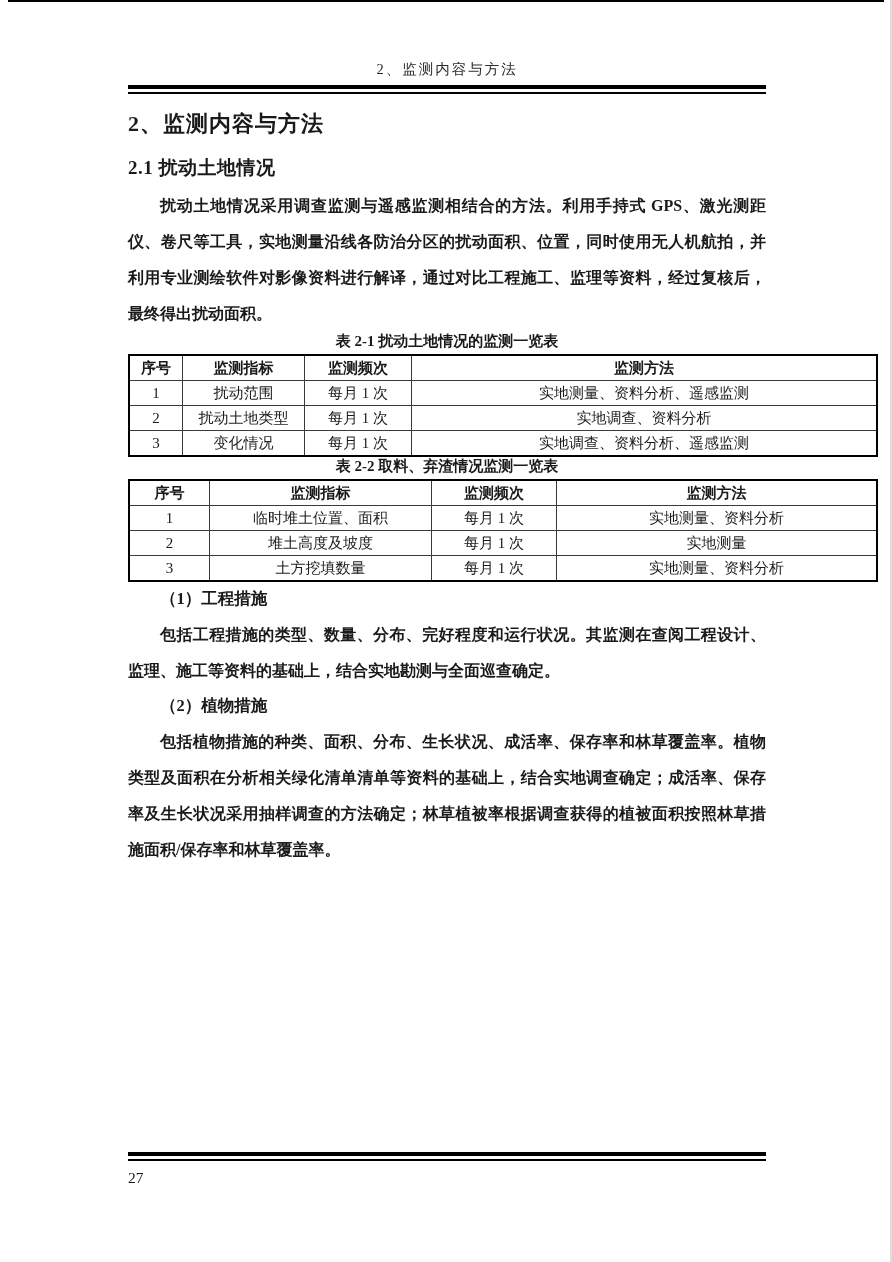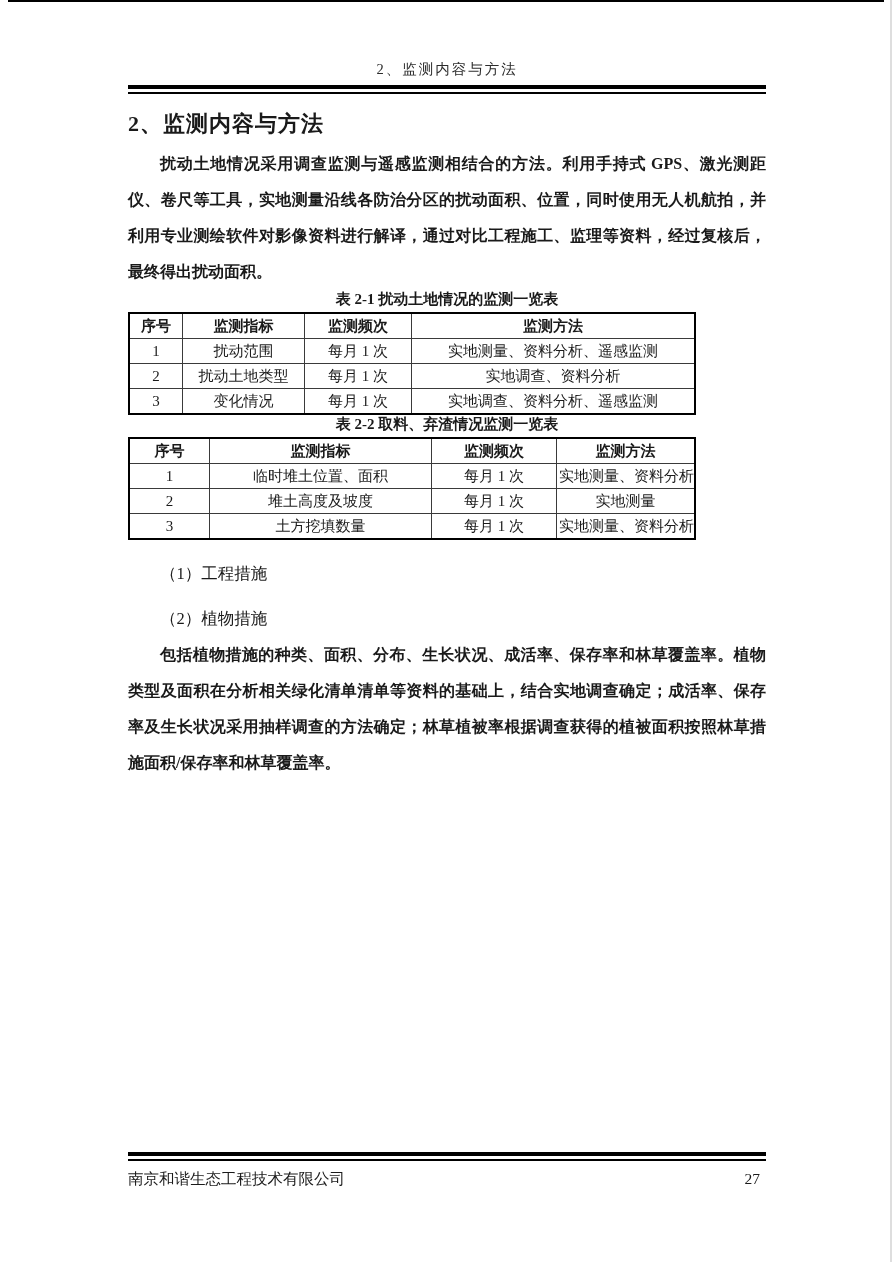--- a/index.html
+++ b/index.html
@@ -10,43 +10,44 @@
   }
   .scan-topline{position:absolute;top:0;left:8px;width:876px;height:2px;background:#000;}
   .scan-rightline{position:absolute;top:0;right:0;width:2px;height:1262px;background:#dedede;}
   .content{width:638px;margin-left:128px;}
   .running-head{margin-top:60px;text-align:center;font-size:14.5px;color:#2b2b2b;letter-spacing:2px;}
   .double-rule{margin-top:6px;height:3px;border-top:4px solid #000;border-bottom:2px solid #000;background:#fff;}
   .chapter-title{margin:15px 0 0 0;font-size:22px;font-weight:bold;letter-spacing:1px;}
   .sec-heading{margin:16px 0 0 0;font-size:19px;font-weight:bold;letter-spacing:0.5px;}
   .body-para{margin:7px 0 0 0;font-size:16px;line-height:36px;text-align:justify;text-indent:2em;font-weight:bold;}
   .tbl-caption{text-align:center;font-weight:bold;font-size:15px;}
-  table.data{border-collapse:collapse;width:568px;margin-top:3px;border:2px solid #000;table-layout:fixed;}
+  table.data{border-collapse:collapse;width:750px;margin-top:3px;border:2px solid #000;table-layout:fixed;}
   table.data th,table.data td{border:1px solid #3a3a3a;text-align:center;font-size:15px;height:24px;padding:0 2px;overflow:hidden;white-space:nowrap;}
   table.data th{font-weight:bold;}
   .t1-c0{width:48px;}  .t1-c1{width:117px;} .t1-c2{width:102px;} .t1-c3{width:auto;}
   .t2-c0{width:75px;}  .t2-c1{width:217px;} .t2-c2{width:120px;} .t2-c3{width:auto;}
-  .sub-heading{margin:23px 0 0 32px;font-size:16.5px;font-weight:normal;}
+  .sub-heading{margin:6px 0 0 32px;font-size:16.5px;font-weight:bold;}
   .footer{position:absolute;top:1146px;left:128px;width:638px;}
   .footer-row{display:flex;justify-content:space-between;align-items:baseline;margin-top:8px;font-size:15.5px;}
   .page-num{padding-right:6px;}
 </style>
 </head>
 <body>
 
 <div class="scan-topline"></div>
 <div class="scan-rightline"></div>
 
 <div class="content">
 
   <div class="running-head">2、监测内容与方法</div>
   <div class="double-rule"></div>
 
   <h1 class="chapter-title">2、监测内容与方法</h1>
 
+  <h2 class="sec-heading">2.1 扰动土地情况</h2>
   <p class="body-para">扰动土地情况采用调查监测与遥感监测相结合的方法。利用手持式 GPS、激光测距仪、卷尺等工具，实地测量沿线各防治分区的扰动面积、位置，同时使用无人机航拍，并利用专业测绘软件对影像资料进行解译，通过对比工程施工、监理等资料，经过复核后，最终得出扰动面积。</p>
 
   <div class="tbl-caption">表 2-1 扰动土地情况的监测一览表</div>
   <table class="data">
     <tbody>
         <tr>
       <th class="t1-c0">序号</th>
       <th class="t1-c1">监测指标</th>
       <th class="t1-c2">监测频次</th>
       <th class="t1-c3">监测方法</th>
@@ -98,25 +99,25 @@
       <td>3</td>
       <td>土方挖填数量</td>
       <td>每月 1 次</td>
       <td>实地测量、资料分析</td>
     </tr>
   </tbody>
     </table>
 
 
   <h3 class="sub-heading">（1）工程措施</h3>
+  <p class="body-para">包括工程措施的类型、数量、分布、完好程度和运行状况。其监测在查阅工程设计、监理、施工等资料的基础上，结合实地勘测与全面巡查确定。</p>
 
   <h3 class="sub-heading">（2）植物措施</h3>
   <p class="body-para">包括植物措施的种类、面积、分布、生长状况、成活率、保存率和林草覆盖率。植物类型及面积在分析相关绿化清单清单等资料的基础上，结合实地调查确定；成活率、保存率及生长状况采用抽样调查的方法确定；林草植被率根据调查获得的植被面积按照林草措施面积/保存率和林草覆盖率。</p>
 
 </div>
 
 <div class="footer">
   <div class="double-rule"></div>
   <div class="footer-row">
-    <span>南京和谐生态工程技术有限公司</span>
     <span class="page-num">27</span>
   </div>
 </div>
 
 </body></html>

